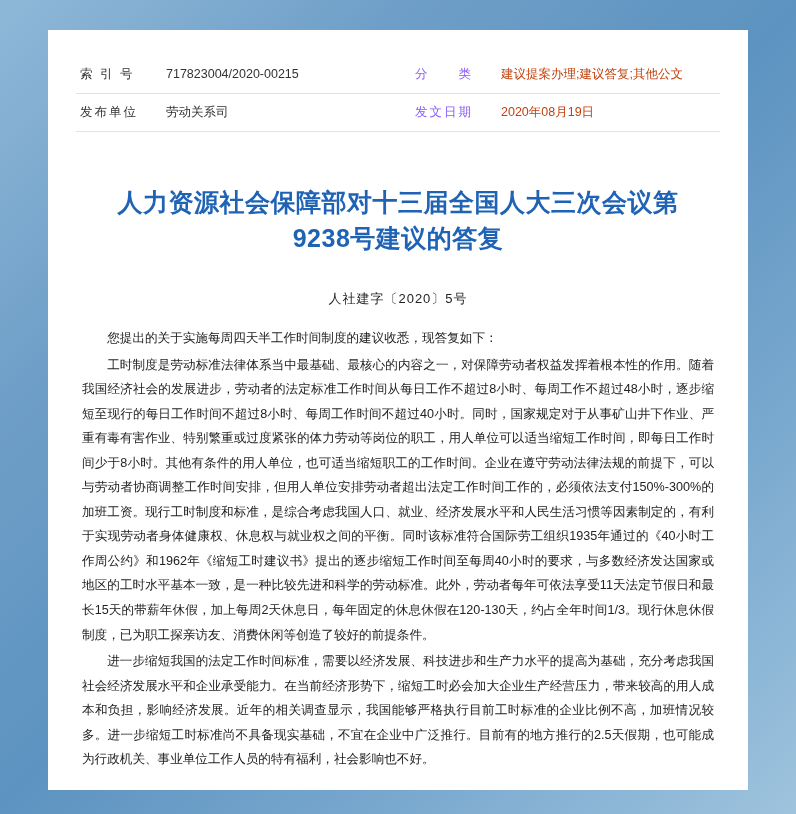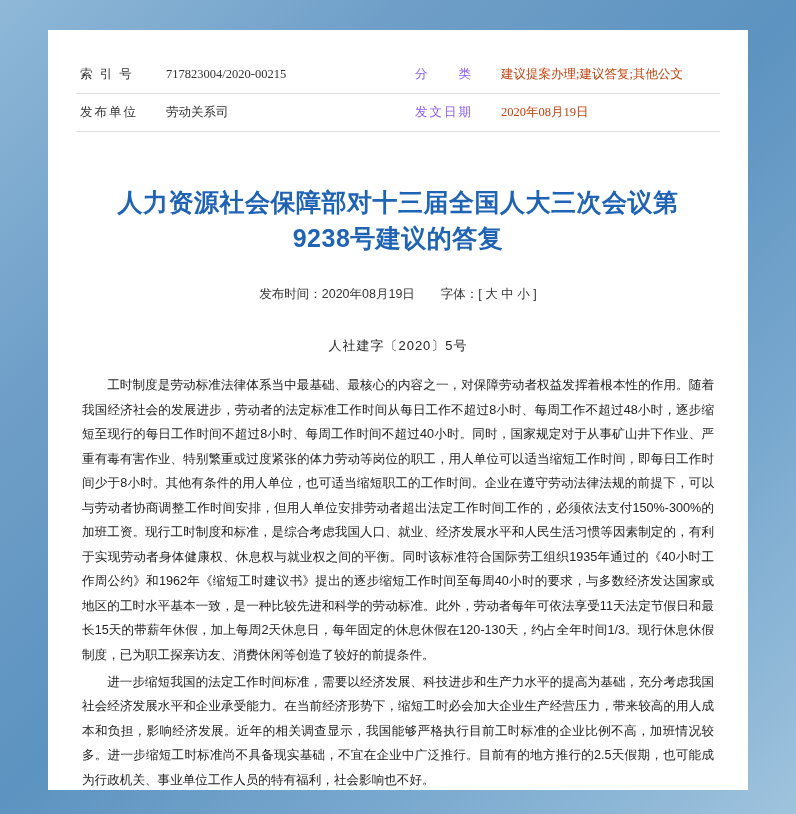--- a/index.html
+++ b/index.html
@@ -30,21 +30,20 @@
     border-collapse: collapse;
     width: calc(100% - 56px);
     font-size: 12.5px;
     color: #222;
   }
   .meta td {
     padding: 9px 4px;
     vertical-align: top;
     line-height: 1.5;
     border-bottom: 1px solid #e2e2e2;
-    font-family: Liberation Serif, serif;
   }
   .meta tr:last-child td { border-bottom: 1px solid #e2e2e2; }
   .meta .lbl {
     width: 74px;
     color: #333;
     letter-spacing: 2px;
     white-space: nowrap;
   }
   .meta .val {
     color: #333;
@@ -126,25 +125,23 @@
         <td class="lbl2">发文日期</td>
         <td class="val2">2020年08月19日</td>
       </tr>
     </tbody>
   </table>
 
   <div class="title-wrap">
     <div class="doc-title">人力资源社会保障部对十三届全国人大三次会议第9238号建议的答复</div>
   </div>
 
-  <div class="subinfo">
-    <span>发布时间：</span><span>2020年08月19日</span><span class="gap"></span><span>字体：</span><span class="fontsize-ctrl"><span>[</span>&nbsp;<span>大</span>&nbsp;<span>中</span>&nbsp;<span>小</span>&nbsp;<span>]</span></span>
-  </div>
 
   <div class="docno">人社建字〔2020〕5号</div>
 
   <div class="body">
+    <p>您提出的关于实施每周四天半工作时间制度的建议收悉，现答复如下：</p>
     <p>工时制度是劳动标准法律体系当中最基础、最核心的内容之一，对保障劳动者权益发挥着根本性的作用。随着我国经济社会的发展进步，劳动者的法定标准工作时间从每日工作不超过8小时、每周工作不超过48小时，逐步缩短至现行的每日工作时间不超过8小时、每周工作时间不超过40小时。同时，国家规定对于从事矿山井下作业、严重有毒有害作业、特别繁重或过度紧张的体力劳动等岗位的职工，用人单位可以适当缩短工作时间，即每日工作时间少于8小时。其他有条件的用人单位，也可适当缩短职工的工作时间。企业在遵守劳动法律法规的前提下，可以与劳动者协商调整工作时间安排，但用人单位安排劳动者超出法定工作时间工作的，必须依法支付150%-300%的加班工资。现行工时制度和标准，是综合考虑我国人口、就业、经济发展水平和人民生活习惯等因素制定的，有利于实现劳动者身体健康权、休息权与就业权之间的平衡。同时该标准符合国际劳工组织1935年通过的《40小时工作周公约》和1962年《缩短工时建议书》提出的逐步缩短工作时间至每周40小时的要求，与多数经济发达国家或地区的工时水平基本一致，是一种比较先进和科学的劳动标准。此外，劳动者每年可依法享受11天法定节假日和最长15天的带薪年休假，加上每周2天休息日，每年固定的休息休假在120-130天，约占全年时间1/3。现行休息休假制度，已为职工探亲访友、消费休闲等创造了较好的前提条件。</p>
     <p>进一步缩短我国的法定工作时间标准，需要以经济发展、科技进步和生产力水平的提高为基础，充分考虑我国社会经济发展水平和企业承受能力。在当前经济形势下，缩短工时必会加大企业生产经营压力，带来较高的用人成本和负担，影响经济发展。近年的相关调查显示，我国能够严格执行目前工时标准的企业比例不高，加班情况较多。进一步缩短工时标准尚不具备现实基础，不宜在企业中广泛推行。目前有的地方推行的2.5天假期，也可能成为行政机关、事业单位工作人员的特有福利，社会影响也不好。</p>
 
   </div>
 
 </div>
 
 </body></html>

